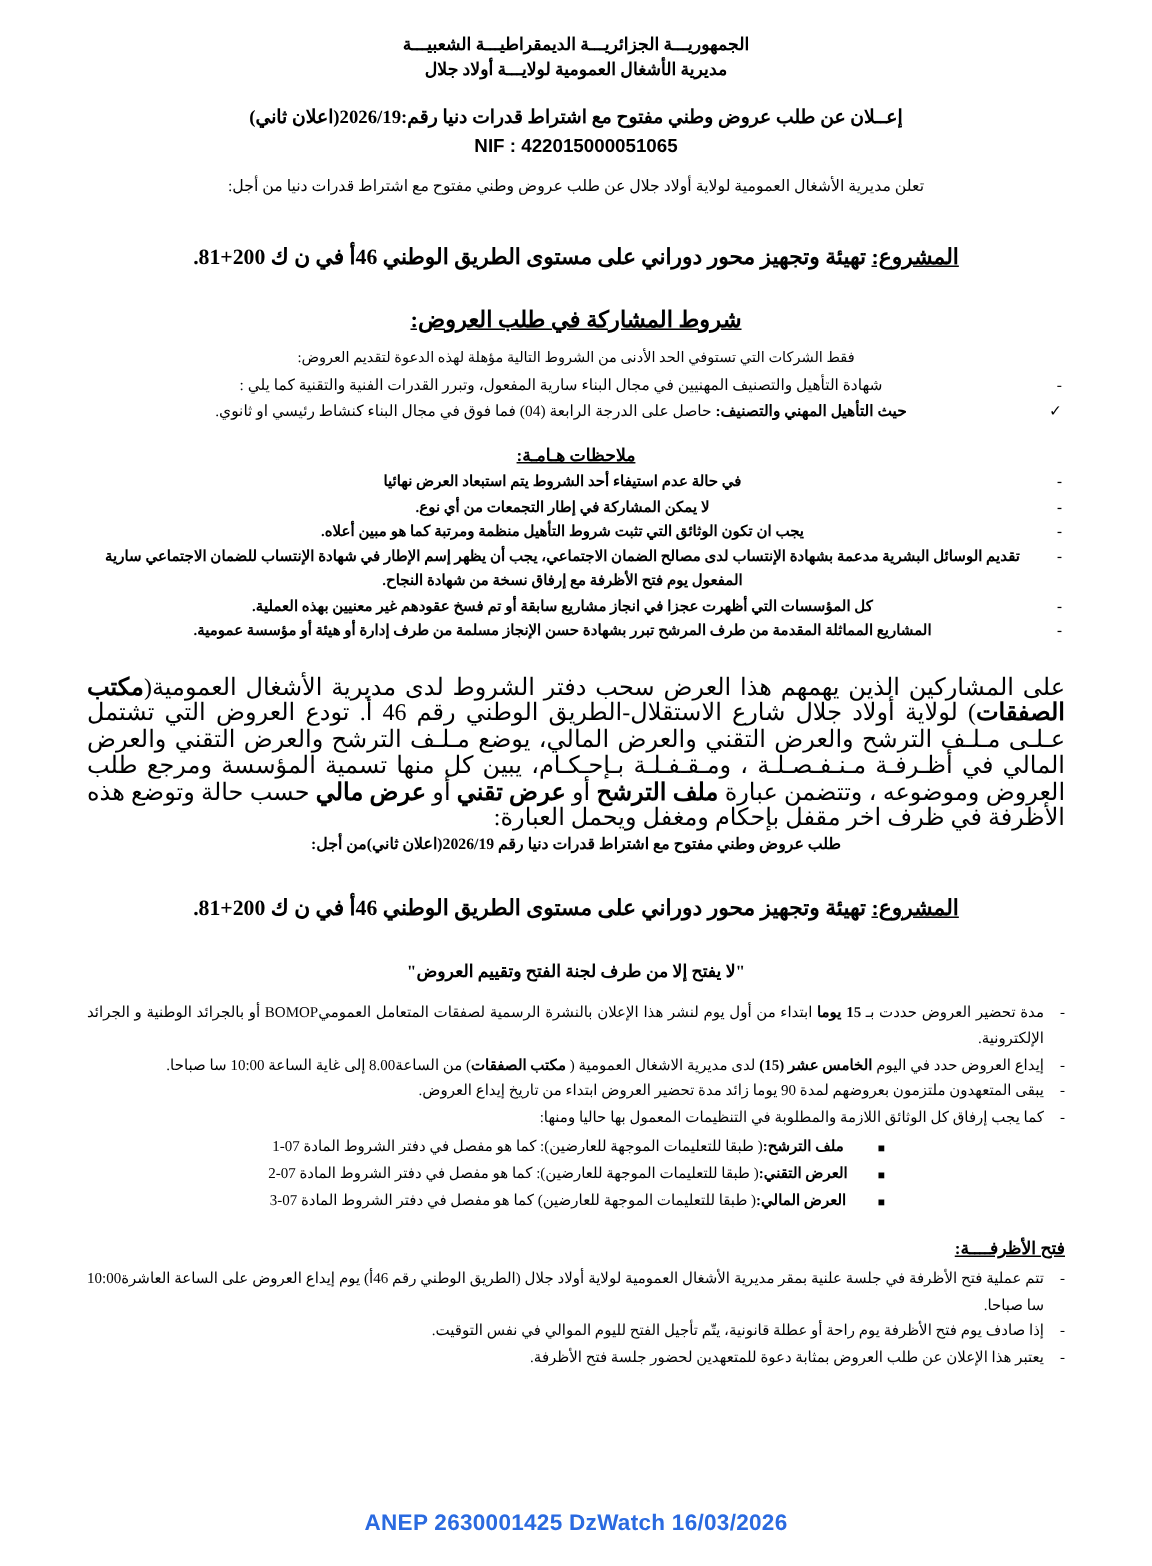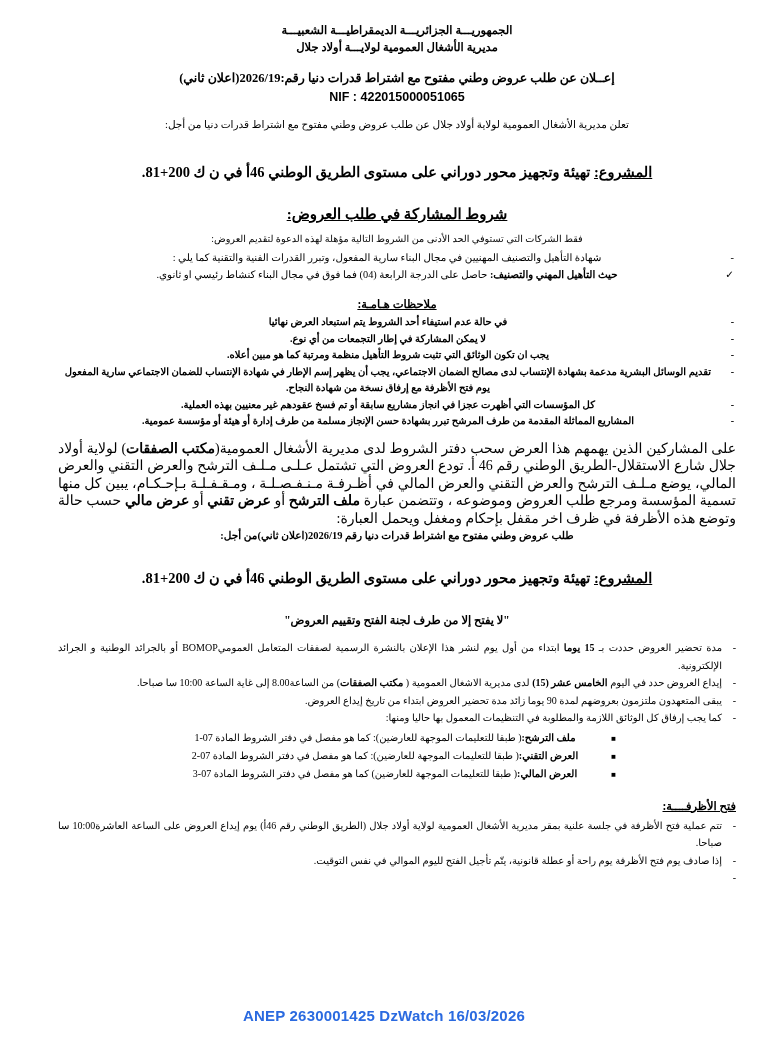--- a/index.html
+++ b/index.html
@@ -12,21 +12,21 @@
     height: 1044px;
     font-family: "Liberation Serif", "DejaVu Serif", serif;
     color: #000000;
     position: relative;
     overflow: hidden;
   }
   .page {
     width: 768px;
     height: 1044px;
     box-sizing: border-box;
-    padding: 22px 32px 0 58px;
+    padding: 22px 58px 0 58px;
     position: relative;
     border-radius: 17px;
   }
   .ctr { text-align: center; }
 
   
   .header-line {
     font-weight: bold;
     font-size: 11.5px;
     line-height: 17px;
@@ -167,24 +167,24 @@
   ul.filelist > li .mk {
     position: absolute;
     right: 120px;
     top: 1px;
     font-size: 8px;
   }
   ul.filelist > li b { font-weight: bold; }
 
   
   .para {
-    font-size: 14px;
+    font-size: 16px;
     line-height: 17.5px;
     text-align: justify;
-    margin-top: 10px;
+    margin-top: 20px;
   }
   .para b { font-weight: bold; }
 
   .envelope-line {
     font-weight: bold;
     font-size: 10.5px;
     line-height: 18px;
     text-align: center;
   }
 
@@ -324,18 +324,19 @@
     <li>
       <span class="mk">-</span>
       <span>تتم عملية فتح الأظرفة في جلسة علنية بمقر مديرية الأشغال العمومية لولاية أولاد جلال (الطريق الوطني رقم 46أ) يوم إيداع العروض على الساعة العاشرة10:00 سا صباحا.</span>
     </li>
     <li>
       <span class="mk">-</span>
       <span>إذا صادف يوم فتح الأظرفة يوم راحة أو  عطلة قانونية، يتّم تأجيل الفتح لليوم الموالي في نفس التوقيت.</span>
     </li>
     <li>
       <span class="mk">-</span>
+      <span>يعتبر  هذا الإعلان عن طلب العروض بمثابة دعوة للمتعهدين لحضور جلسة فتح الأظرفة.</span>
     </li>
   </ul>
 
   <div class="footer" style="color: rgb(42, 106, 224);">ANEP 2630001425 DzWatch 16/03/2026</div>
 
 </div>
 
 </body></html>

